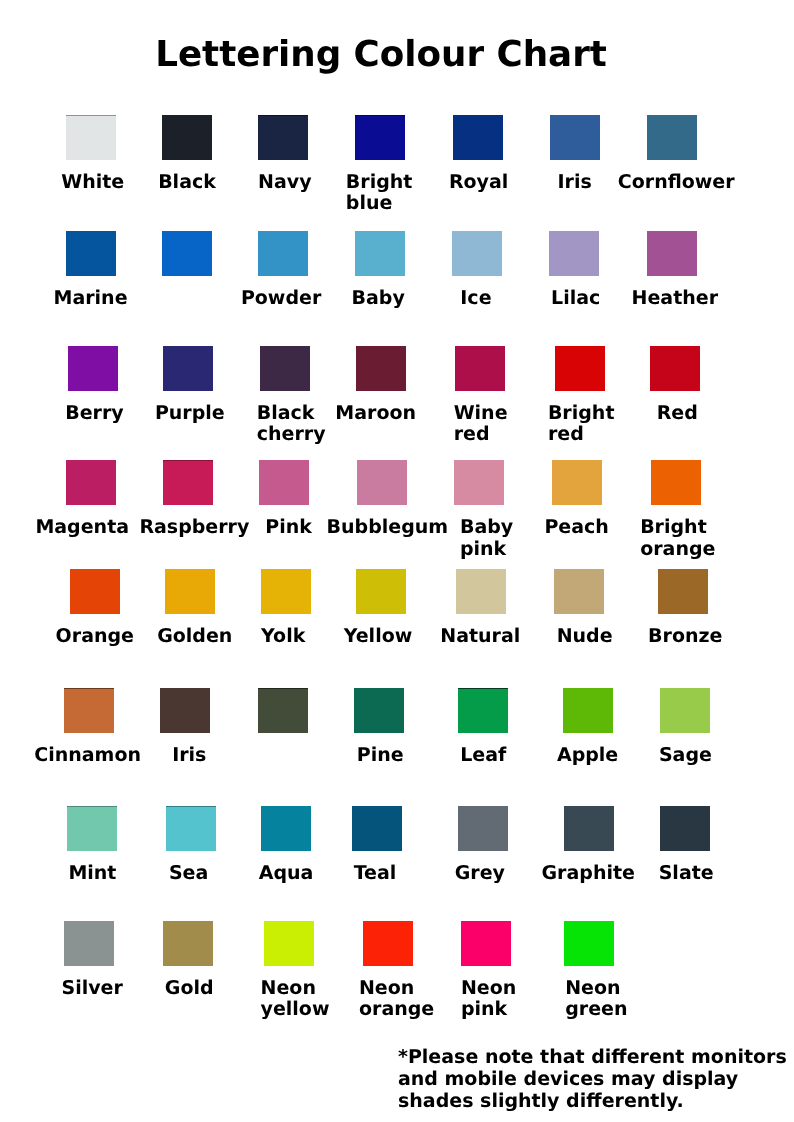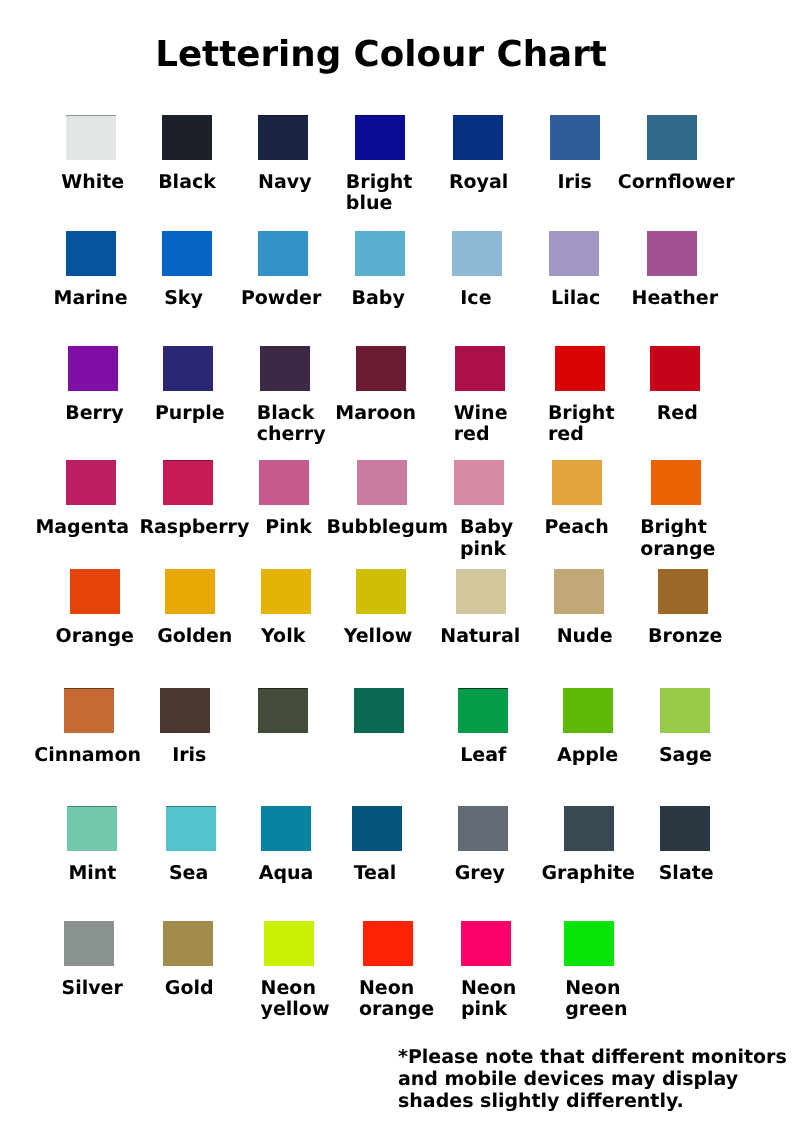--- a/index.html
+++ b/index.html
@@ -76,21 +76,20 @@
           <div class="lblwrap"><div class="lbl" style="left: 4.3px;">Cornflower</div></div>
         </div>
       </div>
       <div class="row" style="top: 231px;">
         <div class="cell" style="left: -9.3px;">
           <div class="swatch" style="background: rgb(4, 84, 158);"></div>
           <div class="lblwrap"><div class="lbl" style="left: -0.2px;">Marine</div></div>
         </div>
         <div class="cell" style="left: 86.8px;">
           <div class="swatch" style="background: rgb(6, 101, 199);"></div>
-          <div class="lblwrap"><div class="lbl" style="left: -3.3px;">Sky</div></div>
         </div>
         <div class="cell" style="left: 183.2px;">
           <div class="swatch" style="background: rgb(51, 146, 198);"></div>
           <div class="lblwrap"><div class="lbl" style="left: -2.1px;">Powder</div></div>
         </div>
         <div class="cell" style="left: 280px;">
           <div class="swatch" style="background: rgb(88, 176, 206);"></div>
           <div class="lblwrap"><div class="lbl" style="left: -1.8px;">Baby</div></div>
         </div>
         <div class="cell" style="left: 376.6px;">
@@ -214,20 +213,21 @@
           <div class="swatch" style="background: rgb(75, 55, 49);"></div>
           <div class="lblwrap"><div class="lbl" style="left: 3.9px;">Iris</div></div>
         </div>
         <div class="cell" style="left: 182.5px;">
           <div class="swatch" style="background: rgb(67, 75, 57);">
             <div class="edge" style="background: rgb(35, 39, 28);"></div>
           </div>
         </div>
         <div class="cell" style="left: 279.1px;">
           <div class="swatch" style="background: rgb(13, 106, 82);"></div>
+          <div class="lblwrap"><div class="lbl" style="left: 1.1px;">Pine</div></div>
         </div>
         <div class="cell" style="left: 382.8px;">
           <div class="swatch" style="background: rgb(4, 156, 72);">
             <div class="edge" style="background: rgb(6, 58, 32);"></div>
           </div>
           <div class="lblwrap"><div class="lbl" style="left: 0.5px;">Leaf</div></div>
         </div>
         <div class="cell" style="left: 487.9px;">
           <div class="swatch" style="background: rgb(94, 185, 6);"></div>
           <div class="lblwrap"><div class="lbl" style="left: -0.3px;">Apple</div></div>

